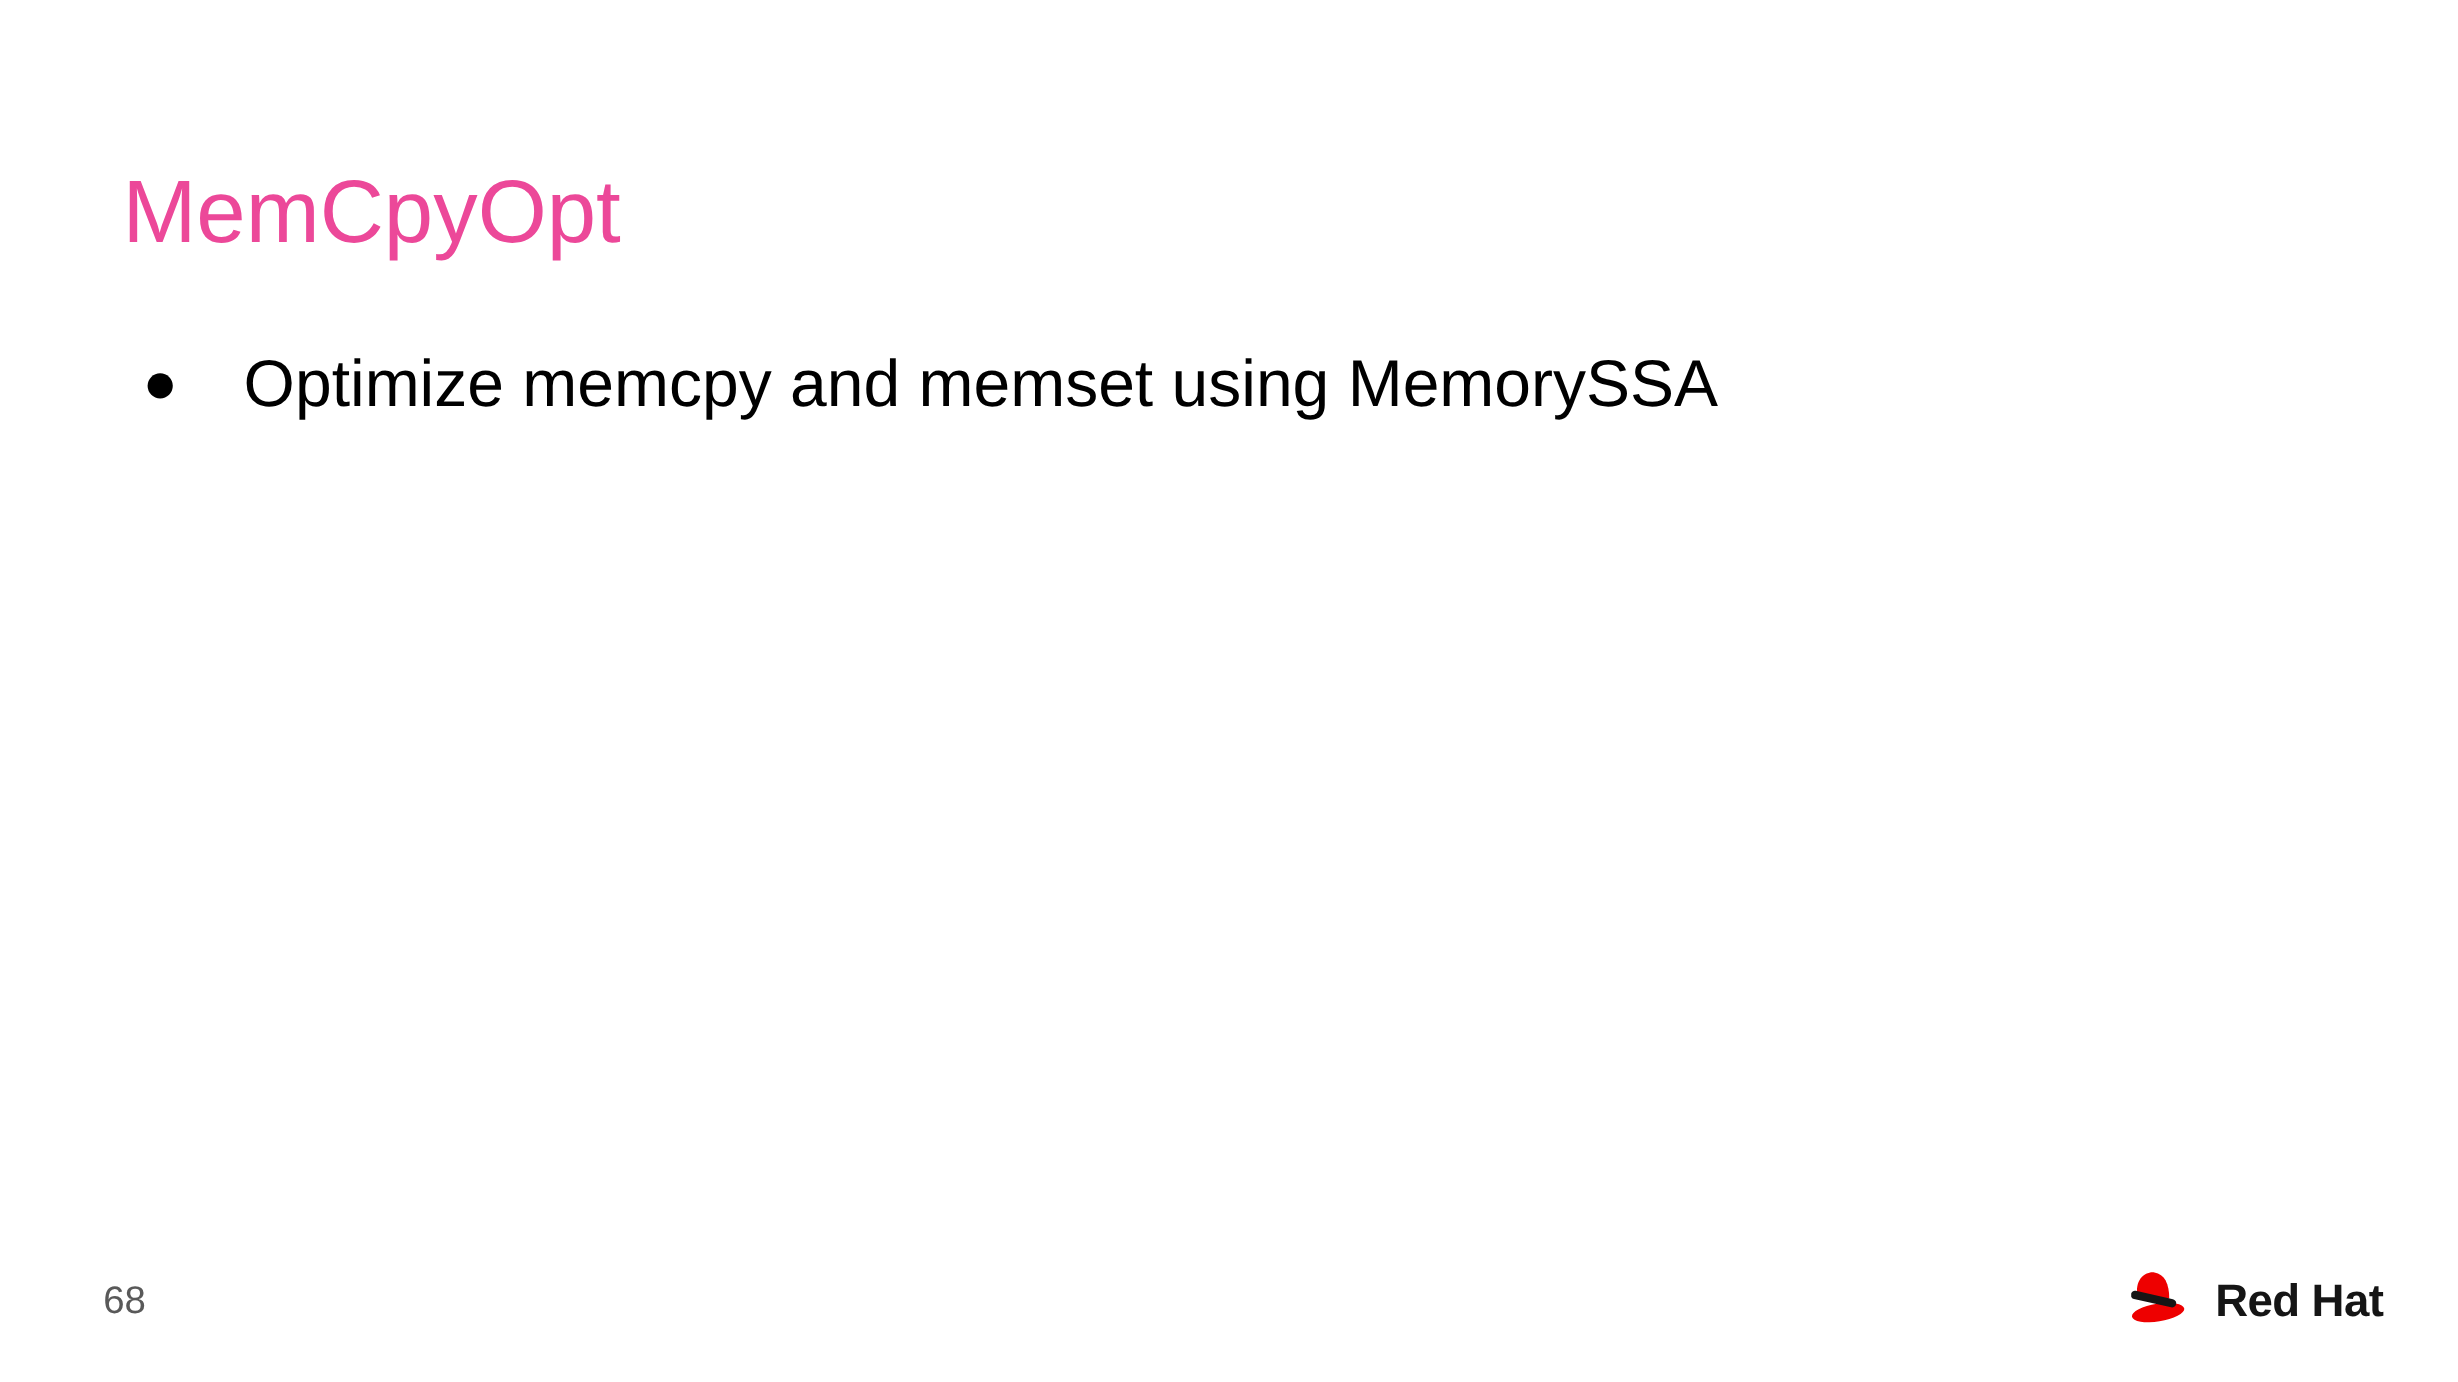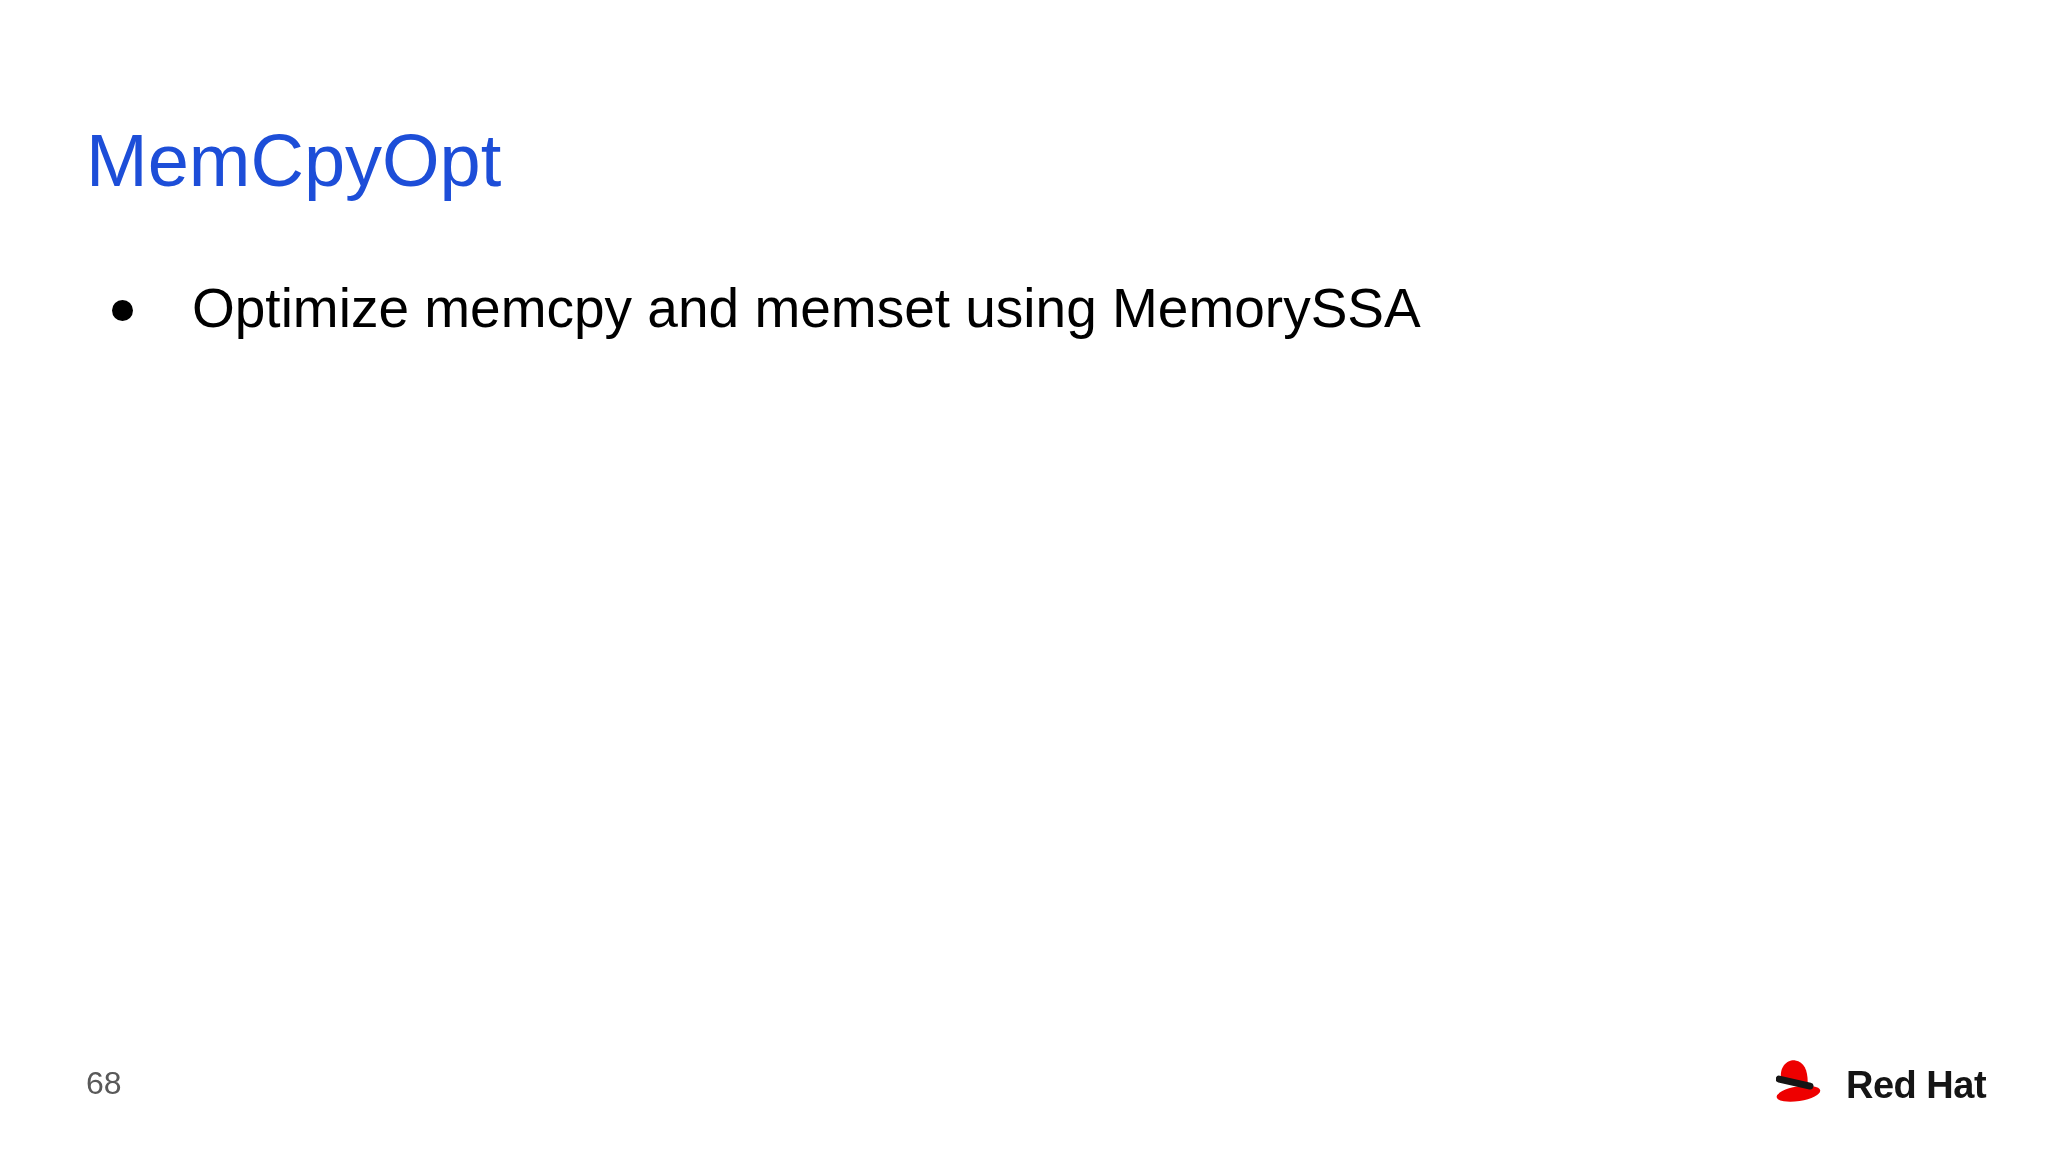--- a/index.html
+++ b/index.html
@@ -12,32 +12,32 @@
     width: 2048px;
     height: 1152px;
     background: #ffffff;
     overflow: hidden;
     font-family: "Liberation Sans", sans-serif;
   }
   .title {
     position: absolute;
     left: 86px;
     top: 124px;
-    margin: 0;
+    margin: 16px;
     font-size: 74px;
     font-weight: 400;
     line-height: 1;
-    color: #1d4ed8;
+    color: #ec4899;
     white-space: nowrap;
   }
   .bullets {
     position: absolute;
     left: 112px;
     top: 281px;
-    margin: 0;
+    margin: 11px;
     padding: 0;
     list-style: none;
   }
   .bullet-item {
     display: flex;
     align-items: flex-start;
   }
   .bullet-dot {
     flex: 0 0 auto;
     width: 21px;

